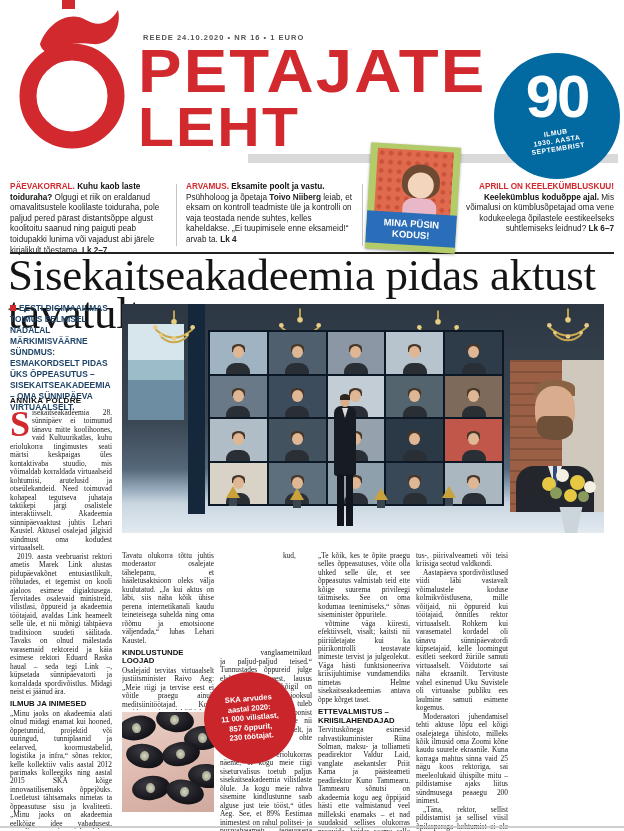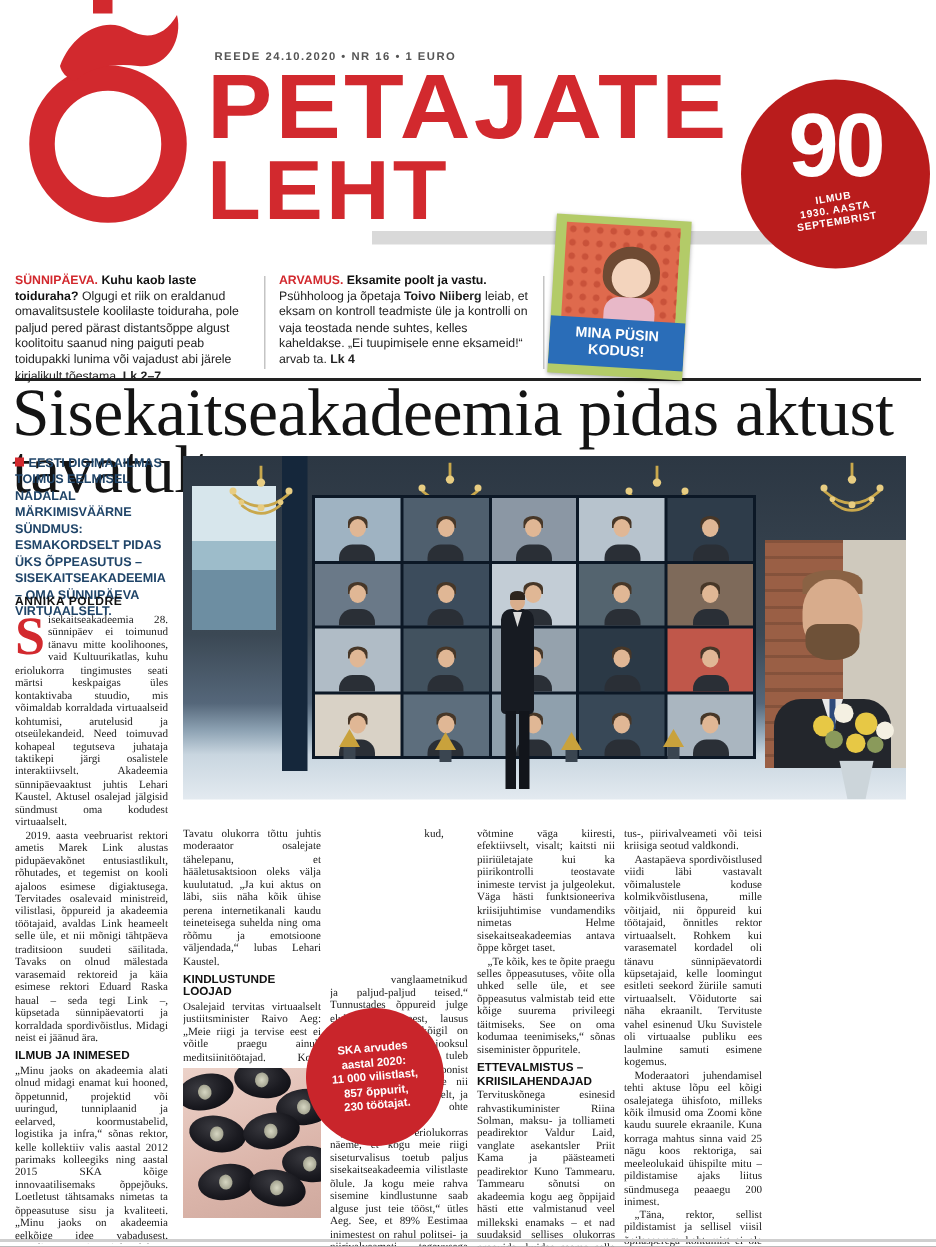--- a/index.html
+++ b/index.html
@@ -8,21 +8,21 @@
   
   .logo-svg{position:absolute;left:12px;top:0;width:126px;height:172px;}
   .dateline{position:absolute;left:143px;top:33px;font-size:7.5px;letter-spacing:1px;color:#555;font-weight:bold;}
   .title1{position:absolute;left:138px;top:42px;font-size:61px;line-height:58px;font-weight:bold;
           color:#d2292e;letter-spacing:2px;transform:scaleX(1.07);transform-origin:left top;white-space:nowrap;}
   .title2{position:absolute;left:138px;top:99px;font-size:56px;line-height:56px;font-weight:bold;
           color:#d2292e;letter-spacing:2px;transform:scaleX(1.05);transform-origin:left top;}
   .graybar{position:absolute;left:248px;top:154px;width:370px;height:9px;background:#d9d9d9;}
   .topnub{position:absolute;left:62px;top:0;width:13px;height:9px;background:#d2292e;}
   .badge90{position:absolute;left:494px;top:53px;width:126px;height:126px;border-radius:50%;
-           background:#b91c1c;z-index:3;color:#fff;text-align:center;}
+           background:#0369a1;z-index:3;color:#fff;text-align:center;}
   .badge90 .num{display:block;font-size:60px;font-weight:bold;line-height:60px;margin-top:14px;letter-spacing:-2px;}
   .badge90 .sub{display:block;transform:rotate(-9deg);font-size:6.8px;font-weight:bold;line-height:8px;margin-top:2px;letter-spacing:.5px;}
   
   .teaser{position:absolute;top:182px;font-size:8.2px;line-height:10.6px;color:#222;}
   .teaser .kick{color:#d2292e;font-weight:bold;}
   .teaser .thead{font-weight:bold;color:#111;}
   .tA{left:10px;width:158px;}
   .tB{left:186px;width:166px;}
   .tC{left:458px;width:156px;text-align:right;}
   .vdiv{position:absolute;top:184px;width:1px;height:62px;background:#c4c4c4;}
@@ -131,40 +131,46 @@
   <div class="badge90">
     <span class="num">90</span>
     <span class="sub">
       <span>ILMUB</span><br>
       <span>1930. AASTA</span><br>
       <span>SEPTEMBRIST</span>
     </span>
   </div>
 
   <div class="teaser tA">
-    <span class="kick">SÜNNIPÄEVA.</span>
+    <span class="kick">PÄEVAKORRAL.</span>
     <span class="thead">Kuhu kaob laste toiduraha?</span>
     <span>Olgugi et riik on eraldanud omavalitsustele koolilaste toiduraha, pole paljud pered pärast distantsõppe algust koolitoitu saanud ning paiguti peab toidupakki lunima või vajadust abi järele kirjalikult tõestama.</span>
     <b>Lk 2–7</b>
   </div>
   <div class="vdiv vd1"></div>
   <div class="teaser tB">
     <span class="kick">ARVAMUS.</span>
     <span class="thead">Eksamite poolt ja vastu.</span>
     <span><span>Psühholoog ja õpetaja </span><b>Toivo Niiberg</b><span> leiab, et eksam on kontroll teadmiste üle ja kontrolli on vaja teostada nende suhtes, kelles kaheldakse. „Ei tuupimisele enne eksameid!“ arvab ta.</span></span>
     <b>Lk 4</b>
   </div>
   <div class="vdiv vd2"></div>
   <div class="sticker">
     <div class="stk-art">
       <div class="stk-hair"></div>
       <div class="stk-face"></div>
       <div class="stk-dress"></div>
     </div>
     <div class="stk-banner">MINA PÜSIN KODUS!</div>
+  </div>
+  <div class="teaser tC">
+    <span class="kick">APRILL ON KEELEKÜMBLUSKUU!</span><br>
+    <span class="thead">Keelekümblus koduõppe ajal.</span>
+    <span>Mis võimalusi on kümblusõpetajad oma vene kodukeelega õpilastele eestikeelseks suhtlemiseks leidnud?</span>
+    <b>Lk 6–7</b>
   </div>
   <div class="toprule"></div>
 
   <h1 class="headline" style="margin:0;font-weight:400;">Sisekaitseakadeemia pidas aktust tavatult</h1>
   <div class="deck">
     <span class="sq"></span><span>EESTI DIGIMAAILMAS TOIMUS EELMISEL NÄDALAL MÄRKIMISVÄÄRNE SÜNDMUS: ESMAKORDSELT PIDAS ÜKS ÕPPEASUTUS – SISEKAITSEAKADEEMIA – OMA SÜNNIPÄEVA VIRTUAALSELT.</span>
   </div>
   <div class="byline">ANNIKA POLDRE</div>
 
   <div class="photo">
@@ -374,22 +380,22 @@
       <p class="body-p">Tavatu olukorra tõttu juhtis moderaator osalejate tähelepanu, et hääletusaktsioon oleks välja kuulutatud. „Ja kui aktus on läbi, siis näha kõik ühise perena internetikanali kaudu teineteisega suhelda ning oma rõõmu ja emotsioone väljendada,“ lubas Lehari Kaustel.</p>
       <div class="col-head">KINDLUSTUNDE LOOJAD</div>
       <p class="body-p">Osalejaid tervitas virtuaalselt justiitsminister Raivo Aeg: „Meie riigi ja tervise eest ei võitle praegu ainult meditsiinitöötajad. Koos arstidega seisavad kõikjal üle Eesti selle võitluse esiliinil sisekaitseakadeemia vilistlased – politseinikud, piirivalvurid, päästeametni-</p>
     </div>
   <div class="flow colC">
     <div class="circle-spacer"></div>
   <p class="body-p">kud, vanglaametnikud ja paljud-paljud teised.“ Tunnustades õppureid julge elukutsevaliku eest, lausus minister, et neil kõigil on tulevikus teenistusraja jooksul palju olukordi, kus tuleb väljuda oma mugavustsoonist ja panna end proovile nii vaimselt kui ka füüsiliselt, ja päris tihti võib-olla ohte trotsides.</p>
       <p class="body-p">„Just tänases eriolukorras näeme, et kogu meie riigi siseturvalisus toetub paljus sisekaitseakadeemia vilistlaste õlule. Ja kogu meie rahva sisemine kindlustunne saab alguse just teie tööst,“ ütles Aeg. See, et 89% Eestimaa inimestest on rahul politsei- ja piirivalveameti tegevusega praeguses kriisiolukorras, on Aegi sõnul ülikõrge tunnustus, sest suuresti just sisejulgeolekutöötajatest sõltub kodaniku usaldus oma riigi vastu.</p>
     </div>
   <div class="flow colD">
+      <p class="body-p">„Te kõik, kes te õpite praegu selles õppeasutuses, võite olla uhked selle üle, et see õppeasutus valmistab teid ette kõige suurema privileegi täitmiseks. See on oma kodumaa teenimiseks,“ sõnas siseminister õppuritele.</p>
       <p class="body-p">võtmine väga kiiresti, efektiivselt, visalt; kaitsti nii piiriületajate kui ka piirikontrolli teostavate inimeste tervist ja julgeolekut. Väga hästi funktsioneeriva kriisijuhtimise vundamendiks nimetas Helme sisekaitseakadeemias antava õppe kõrget taset.</p>
-      <p class="body-p">„Te kõik, kes te õpite praegu selles õppeasutuses, võite olla uhked selle üle, et see õppeasutus valmistab teid ette kõige suurema privileegi täitmiseks. See on oma kodumaa teenimiseks,“ sõnas siseminister õppuritele.</p>
       <div class="col-head">ETTEVALMISTUS – KRIISILAHENDAJAD</div>
       <p class="body-p">Tervituskõnega esinesid rahvastikuminister Riina Solman, maksu- ja tolliameti peadirektor Valdur Laid, vanglate asekantsler Priit Kama ja päästeameti peadirektor Kuno Tammearu. Tammearu sõnutsi on akadeemia kogu aeg õppijaid hästi ette valmistanud veel millekski enamaks – et nad suudaksid sellises olukorras proovida, kuidas saame selle nii-öelda nähtamatu vaenlase või kriisiga hakkama. Akadeemias omandatud haridus on abiks selle kriisi lahendamisel väga paljuski,“ ütles Tammearu ja tänas vilistlasi, kriisi lahendajaid, kes juhivad sotsiaalkindlus-</p>
     </div>
   <div class="flow colE">
       <p class="body-p">tus-, piirivalveameti või teisi kriisiga seotud valdkondi.</p>
       <p class="body-p">Aastapäeva spordivõistlused viidi läbi vastavalt võimalustele koduse kolmikvõistlusena, mille võitjaid, nii õppureid kui töötajaid, õnnitles rektor virtuaalselt. Rohkem kui varasematel kordadel oli tänavu sünnipäevatordi küpsetajaid, kelle loomingut esitleti seekord žüriile samuti virtuaalselt. Võidutorte sai näha ekraanilt. Tervituste vahel esinenud Uku Suvistele oli virtuaalse publiku ees laulmine samuti esimene kogemus.</p>
       <p class="body-p">Moderaatori juhendamisel tehti aktuse lõpu eel kõigi osalejatega ühisfoto, milleks kõik ilmusid oma Zoomi kõne kaudu suurele ekraanile. Kuna korraga mahtus sinna vaid 25 nägu koos rektoriga, sai meeleolukaid ühispilte mitu – pildistamise ajaks liitus sündmusega peaaegu 200 inimest.</p>
       <p class="body-p">„Täna, rektor, sellist pildistamist ja sellisel viisil õpilasperega kohtumist ei ole varem olnud. Mis mõtted see teis tekitab?“ päris ürituse juht Marek Lingilt.</p>
     </div>
 

